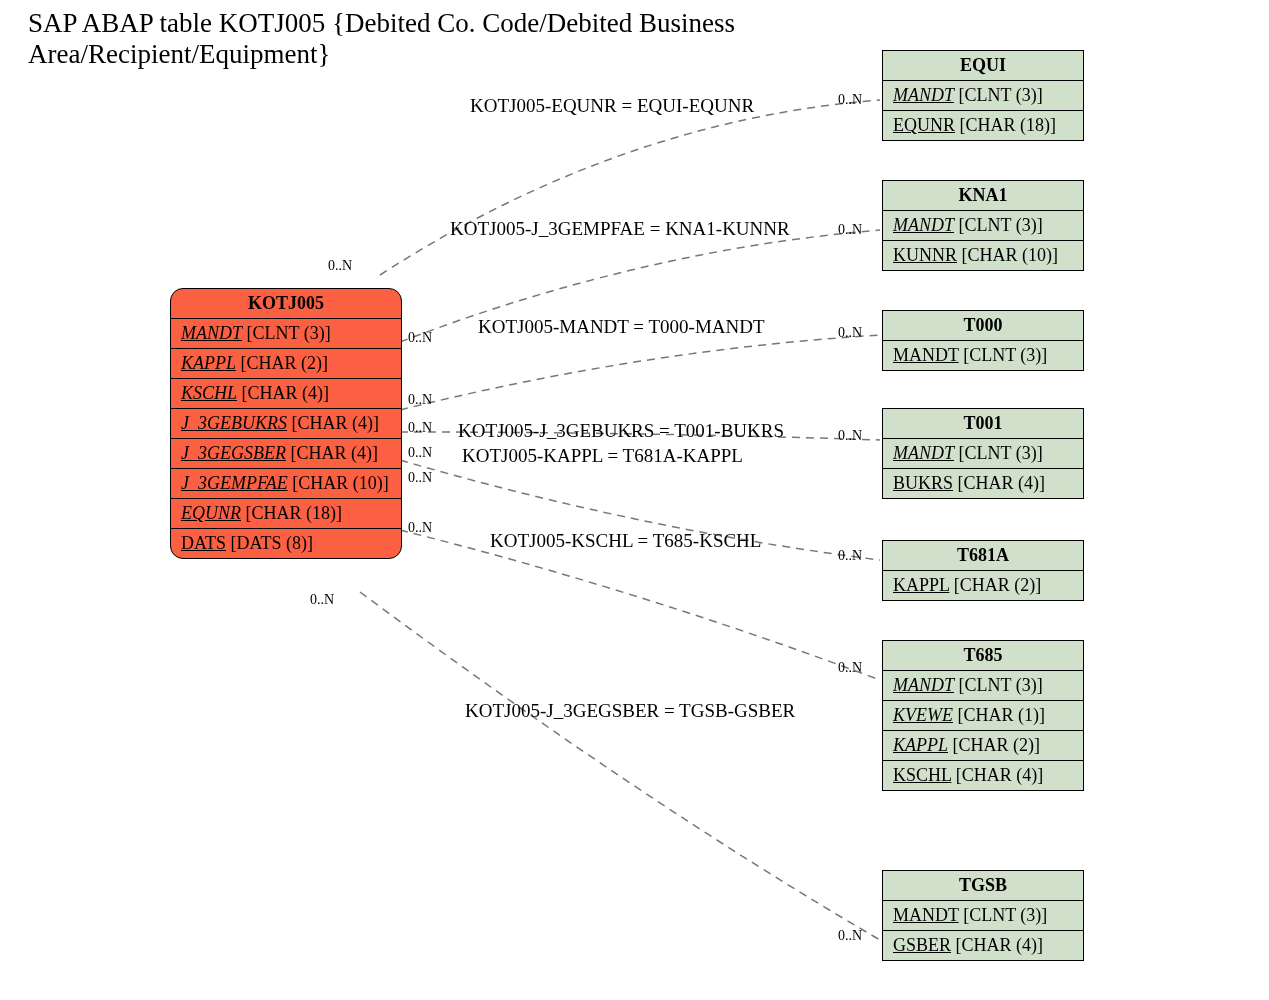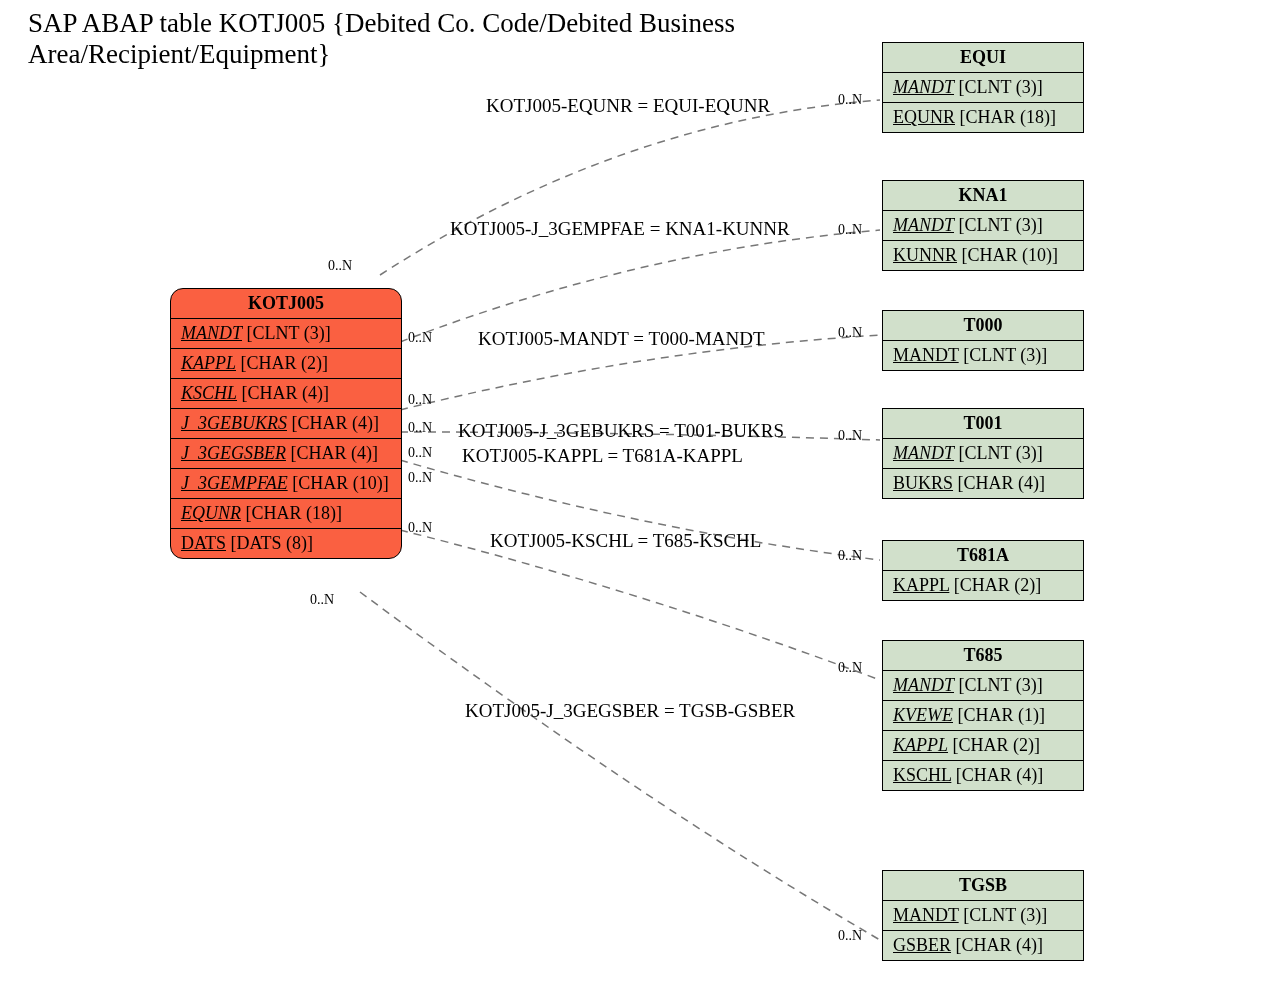--- a/index.html
+++ b/index.html
@@ -85,21 +85,21 @@
     <div class="row"><span class="key">MANDT</span> <span>[CLNT (3)]</span></div>
     <div class="row"><span class="key">KAPPL</span> <span>[CHAR (2)]</span></div>
     <div class="row"><span class="key">KSCHL</span> <span>[CHAR (4)]</span></div>
     <div class="row"><span class="key">J_3GEBUKRS</span> <span>[CHAR (4)]</span></div>
     <div class="row"><span class="key">J_3GEGSBER</span> <span>[CHAR (4)]</span></div>
     <div class="row"><span class="key">J_3GEMPFAE</span> <span>[CHAR (10)]</span></div>
     <div class="row"><span class="key">EQUNR</span> <span>[CHAR (18)]</span></div>
     <div class="row"><span class="nkey">DATS</span> <span>[DATS (8)]</span></div>
   </div>
 
-  <div class="entity ref" style="left:882px; top:42px; width:200px">
+  <div class="entity ref" style="left:882px; top:50px; width:200px">
     <div class="hdr">EQUI</div>
     <div class="row"><span class="key">MANDT</span> <span>[CLNT (3)]</span></div>
     <div class="row"><span class="nkey">EQUNR</span> <span>[CHAR (18)]</span></div>
   </div>
 
   <div class="entity ref" style="left:882px; top:180px; width:200px">
     <div class="hdr">KNA1</div>
     <div class="row"><span class="key">MANDT</span> <span>[CLNT (3)]</span></div>
     <div class="row"><span class="nkey">KUNNR</span> <span>[CHAR (10)]</span></div>
   </div>
@@ -127,23 +127,23 @@
     <div class="row"><span class="key">KAPPL</span> <span>[CHAR (2)]</span></div>
     <div class="row"><span class="nkey">KSCHL</span> <span>[CHAR (4)]</span></div>
   </div>
 
   <div class="entity ref" style="left:882px; top:870px; width:200px">
     <div class="hdr">TGSB</div>
     <div class="row"><span class="nkey">MANDT</span> <span>[CLNT (3)]</span></div>
     <div class="row"><span class="nkey">GSBER</span> <span>[CHAR (4)]</span></div>
   </div>
 
-  <div class="lab" style="left:486px; top:95px">KOTJ005-EQUNR = EQUI-EQUNR</div>
+  <div class="lab" style="left:470px; top:95px">KOTJ005-EQUNR = EQUI-EQUNR</div>
   <div class="lab" style="left:450px; top:218px">KOTJ005-J_3GEMPFAE = KNA1-KUNNR</div>
-  <div class="lab" style="left:478px; top:328px">KOTJ005-MANDT = T000-MANDT</div>
+  <div class="lab" style="left:478px; top:316px">KOTJ005-MANDT = T000-MANDT</div>
   <div class="lab" style="left:458px; top:420px">KOTJ005-J_3GEBUKRS = T001-BUKRS</div>
   <div class="lab" style="left:462px; top:445px">KOTJ005-KAPPL = T681A-KAPPL</div>
   <div class="lab" style="left:490px; top:530px">KOTJ005-KSCHL = T685-KSCHL</div>
   <div class="lab" style="left:465px; top:700px">KOTJ005-J_3GEGSBER = TGSB-GSBER</div>
 
   <div class="card" style="left:328px; top:258px">0..N</div>
   <div class="card" style="left:408px; top:330px">0..N</div>
   <div class="card" style="left:408px; top:392px">0..N</div>
   <div class="card" style="left:408px; top:420px">0..N</div>
   <div class="card" style="left:408px; top:445px">0..N</div>

